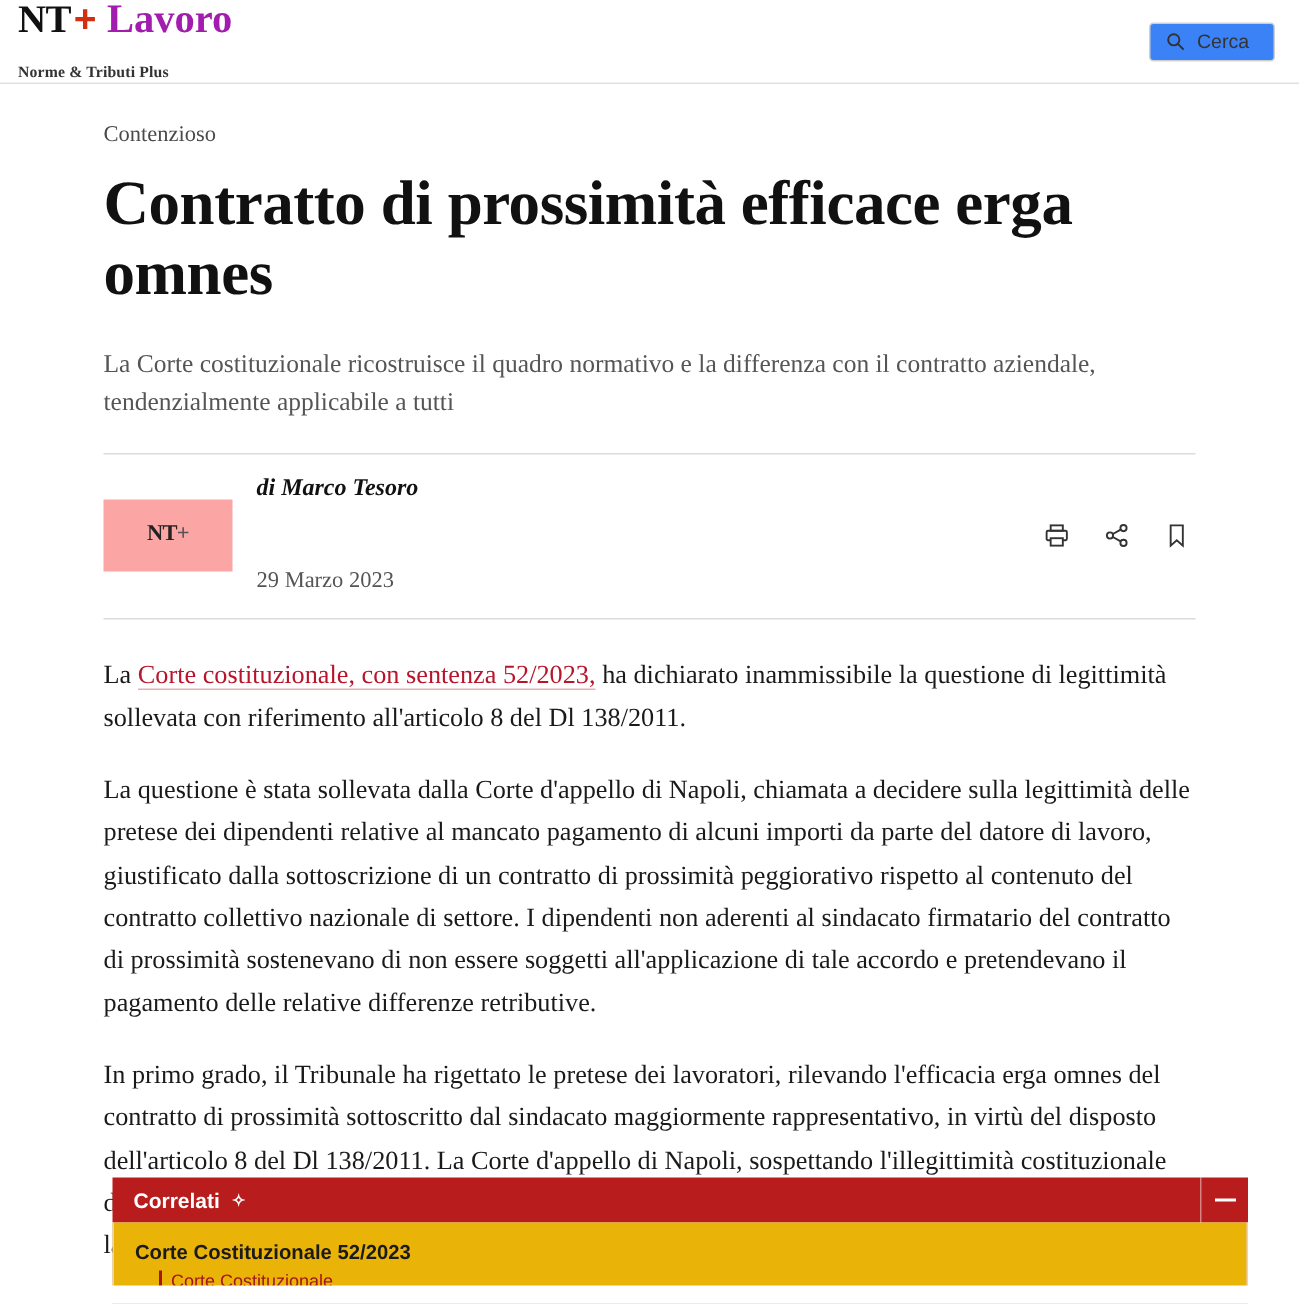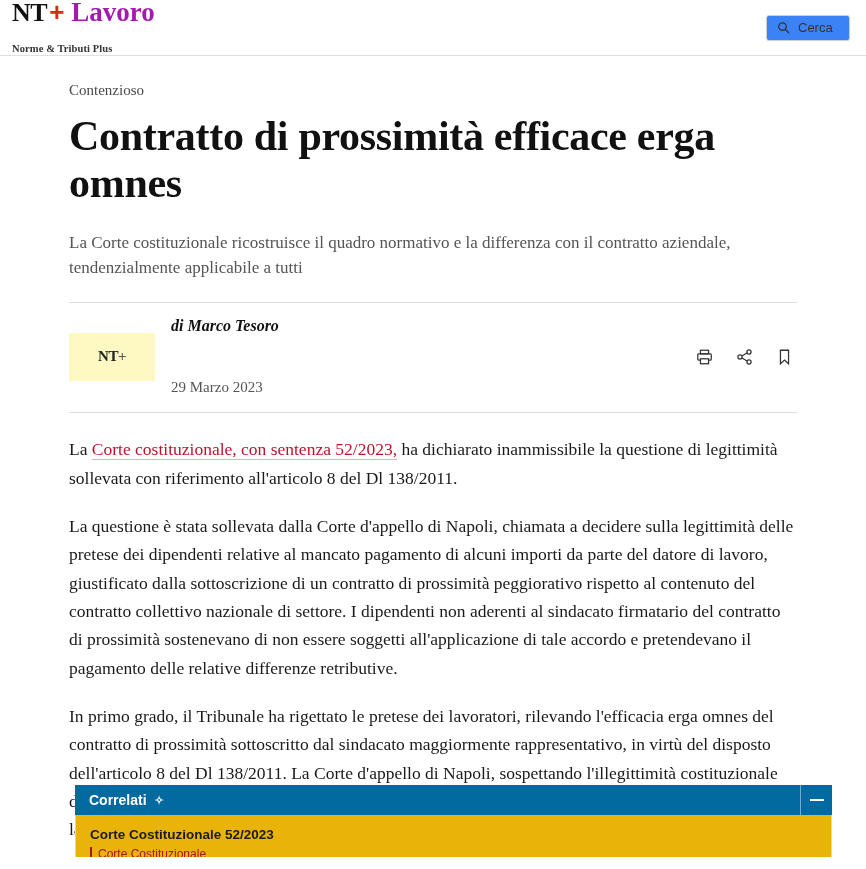--- a/index.html
+++ b/index.html
@@ -120,21 +120,21 @@
     padding-top: 14px;
     display: flex;
     align-items: center;
     gap: 16px;
     padding-bottom: 16px;
     border-bottom: 1px solid #dcdcdc;
   }
   .avatar {
     width: 86px;
     height: 48px;
-    background: #fef9c3;
+    background: #fca5a5;
     display: flex;
     align-items: center;
     justify-content: center;
   }
   .avatar-mark {
     font-family: "Liberation Serif", serif;
     font-weight: bold;
     font-size: 15px;
     color: #222;
     letter-spacing: -0.5px;
@@ -183,21 +183,21 @@
   }
 
   
   .correlati {
     position: absolute;
     left: 75px;
     width: 757px;
     bottom: 0;
   }
   .correlati-head {
-    background: #0369a1;
+    background: #b91c1c;
     color: #fff;
     height: 30px;
     display: flex;
     align-items: center;
     justify-content: space-between;
     padding: 0 0 0 14px;
   }
   .correlati-title {
     font-family: "Liberation Sans", sans-serif;
     font-weight: bold;
@@ -235,20 +235,21 @@
     font-size: 13.5px;
     color: #1a1a1a;
     margin-bottom: 5px;
   }
   .rel-sub {
     font-family: "Liberation Sans", sans-serif;
     font-size: 12px;
     color: #a31621;
     border-left: 2px solid #a31621;
     padding-left: 6px;
+    margin-left: 16px;
   }
   .bottom-strip {
     position: absolute;
     left: 0; right: 0; bottom: 0;
     height: 12px;
     background: #fff;
   }
   .left-rail {
     position: absolute;
     left: 0;

